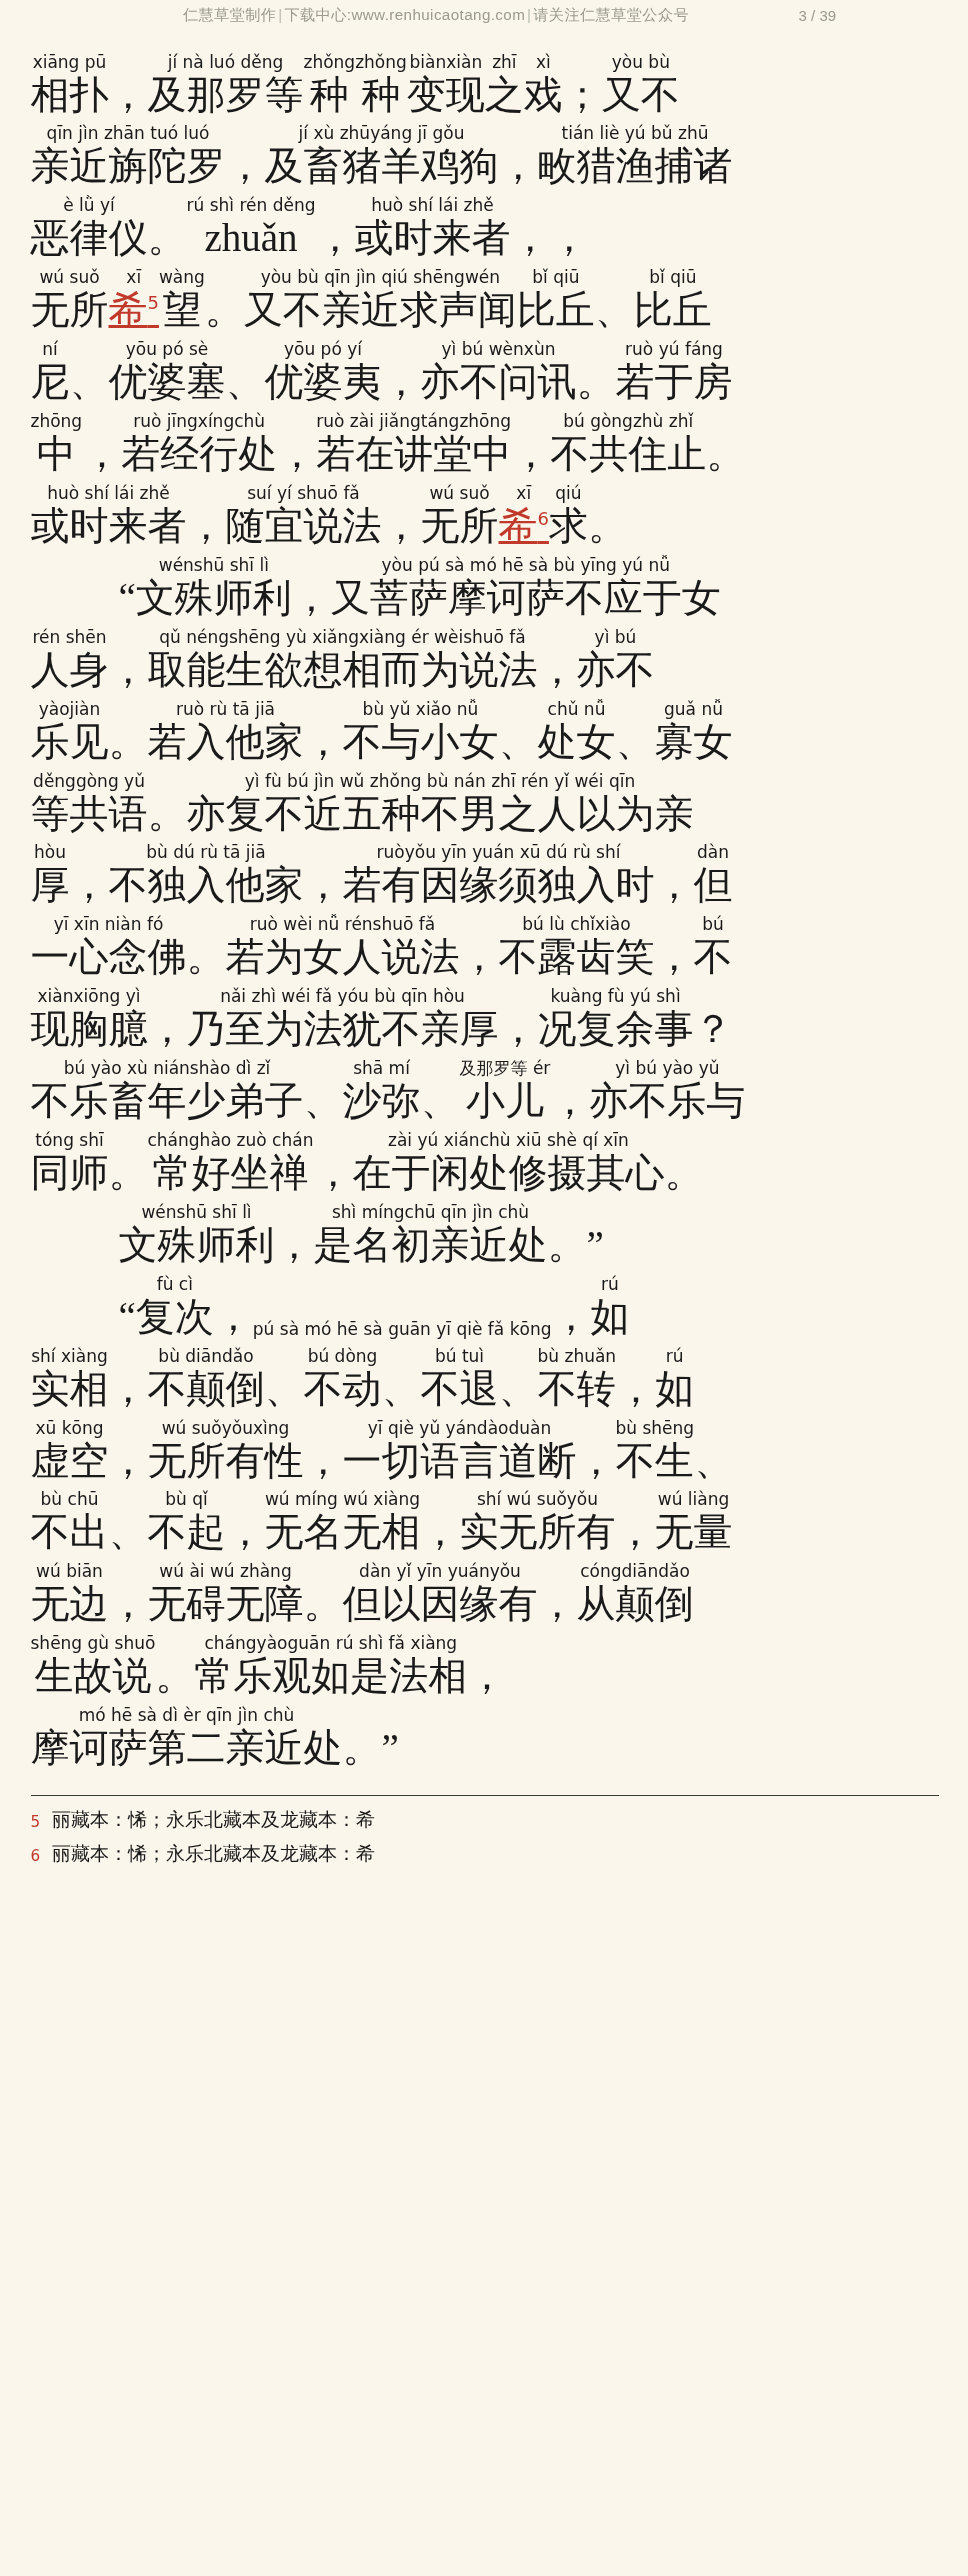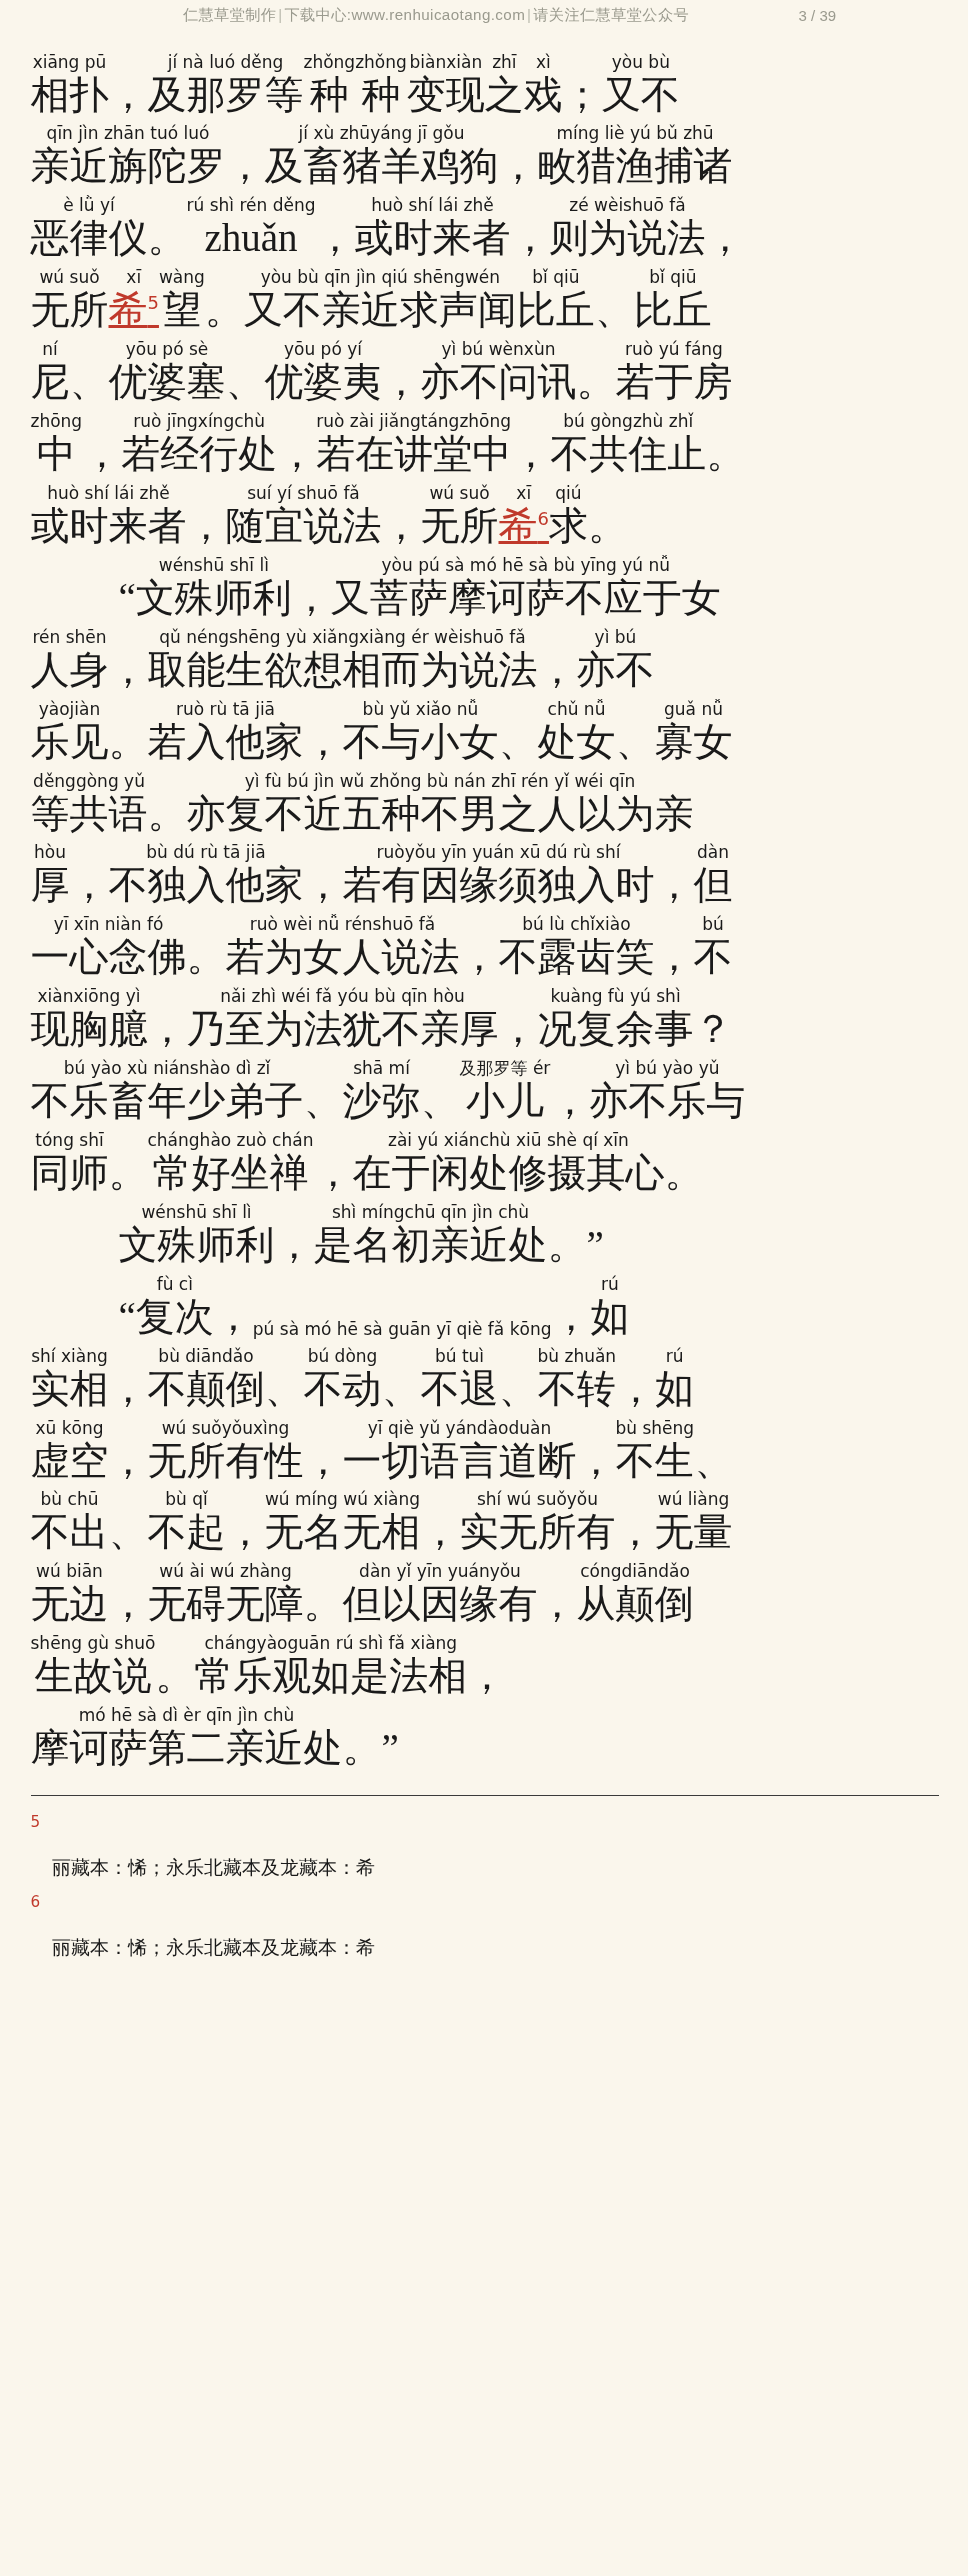--- a/index.html
+++ b/index.html
@@ -107,21 +107,21 @@
     font-family: "Liberation Serif", serif;
   }
   .fn .fn-num {
     color: #c0392b;
     font-family: "DejaVu Sans", sans-serif;
     font-size: 15.2px;
     width: 21.5px;
     flex: none;
     padding-top: 1.8px;
   }
-  .fn .fn-text { white-space: pre; margin-top: 48px; }
+  .fn .fn-text { white-space: pre; }
 </style>
 </head>
 <body>
 
 <div class="page">
 
   <div class="header">
     <span class="hdr-text">
       <span>仁慧草堂制作</span><span class="hdr-sep">|</span><span>下载中心:www.renhuicaotang.com</span><span class="hdr-sep">|</span><span>请关注仁慧草堂公众号</span>
     </span>
@@ -182,21 +182,21 @@
         </span>
         <span class="ruby">
           <span class="py">jí   xù zhūyáng jī gǒu</span>
           <span class="han">及畜猪羊鸡狗</span>
         </span>
         <span class="ruby nopy">
           <span class="py"></span>
           <span class="han">，</span>
         </span>
         <span class="ruby">
-          <span class="py">míng liè yú bǔ zhū</span>
+          <span class="py">tián liè yú bǔ zhū</span>
           <span class="han">畋猎渔捕诸</span>
         </span>
       </div>
       <div class="line">
         <span class="ruby">
           <span class="py">è   lǜ yí</span>
           <span class="han">恶律仪</span>
         </span>
         <span class="ruby nopy">
           <span class="py"></span>
@@ -210,24 +210,20 @@
           <span class="py"></span>
           <span class="han">，</span>
         </span>
         <span class="ruby">
           <span class="py">huò shí lái zhě</span>
           <span class="han">或时来者</span>
         </span>
         <span class="ruby nopy">
           <span class="py"></span>
           <span class="han">，</span>
-        </span>
-        <span class="ruby">
-          <span class="py">zé wèishuō fǎ</span>
-          <span class="han">则为说法</span>
         </span>
         <span class="ruby nopy">
           <span class="py"></span>
           <span class="han">，</span>
         </span>
       </div>
       <div class="line">
         <span class="ruby">
           <span class="py">wú suǒ</span>
           <span class="han">无所</span>

